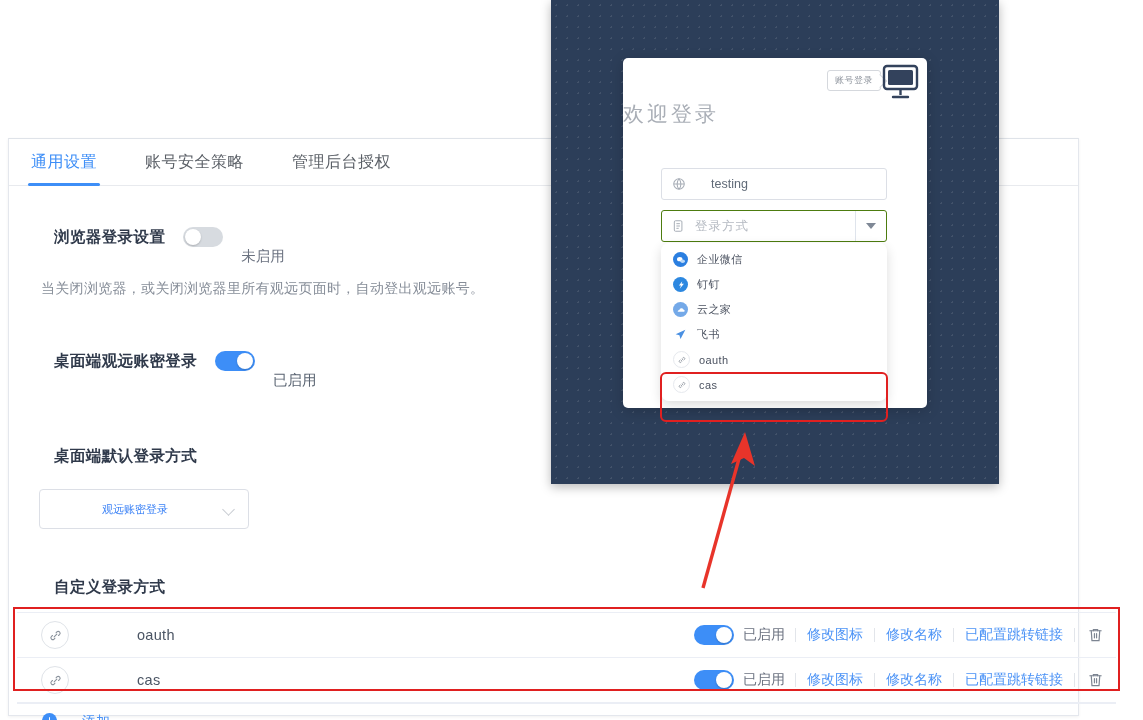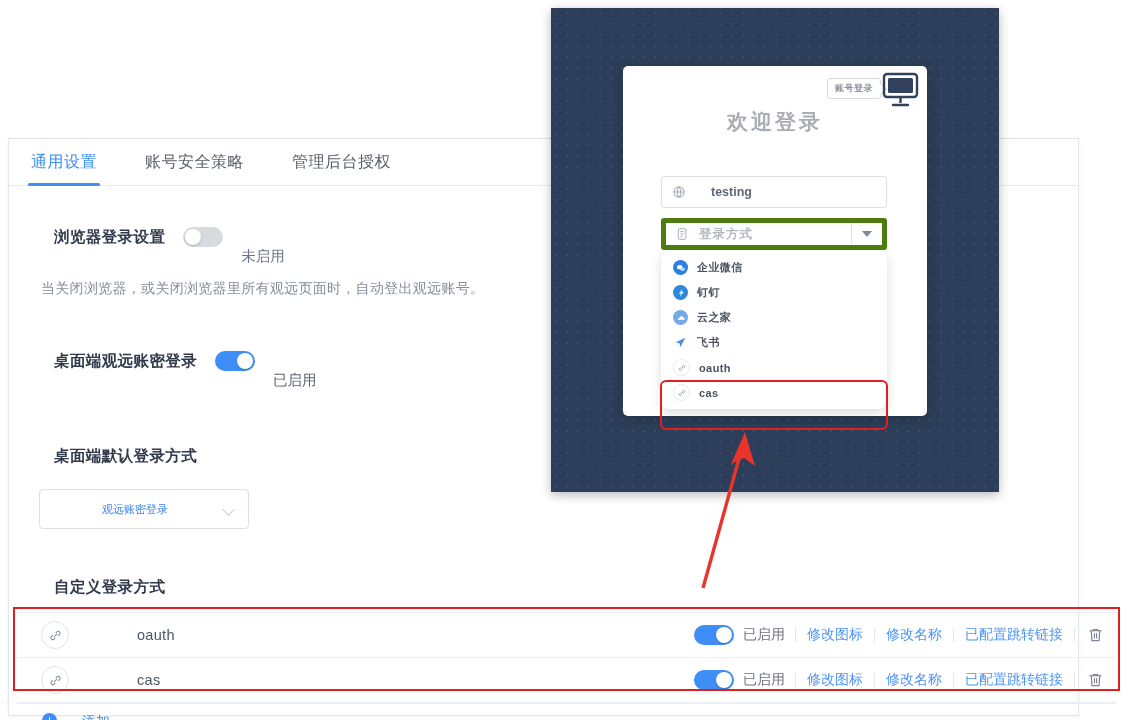--- a/index.html
+++ b/index.html
@@ -108,54 +108,53 @@
   .plus:after{top:3.5px;left:6.8px;height:8px;width:1.6px;}
 
   
   .hl-list{
     position:absolute;left:-26px;top:-5px;width:1107px;height:84px;
     border:2.5px solid #e02020;pointer-events:none;box-sizing:border-box;
   }
 
   
   .overlay{
-    position:absolute;left:551px;top:8px;width:448px;height:484px;
+    position:absolute;left:551px;top:0;width:448px;height:484px;
     background:#2c3e59;
     background-image:radial-gradient(rgba(255,255,255,.10) 1px, transparent 1px);
     background-size:11px 11px;
     box-shadow:0 3px 10px rgba(0,0,0,.28);
-    font-weight:bold;
   }
   .card{
     position:absolute;left:72px;top:58px;width:304px;height:350px;
     background:#fff;border-radius:5px;box-shadow:0 3px 14px rgba(0,0,0,.18);
     overflow:visible;
   }
   .tip{
     position:absolute;right:46px;top:12px;
     border:1px solid #d5d8dd;border-radius:3px;background:#fff;
     font-size:9px;color:#8d939c;padding:3px 7px;letter-spacing:.5px;white-space:nowrap;
   }
   .tip:after{
     content:"";position:absolute;right:-5px;top:50%;margin-top:-5px;
     width:9px;height:9px;background:#fff;border-top:1px solid #d5d8dd;
     border-right:1px solid #d5d8dd;transform:rotate(45deg);
   }
   .monitor{position:absolute;right:5px;top:5px;width:44px;height:40px;}
   .welcome{
-    position:absolute;left:0;right:0;top:42px;text-align:center;
+    position:absolute;left:0;right:0;top:42px;
     font-size:21px;color:#a9aeb6;letter-spacing:3px;
   }
   .field{
     position:absolute;left:38px;width:226px;height:32px;box-sizing:border-box;
     border:1px solid #dcdfe6;border-radius:3px;display:flex;align-items:center;
     padding-left:10px;background:#fff;
   }
   .f1{top:110px;}
-  .f2{top:152px;border:5px solid #4d7c0f;padding-right:0;}
+  .f2{top:152px;border:1px solid #4d7c0f;padding-right:0;}
   .f-ico{width:14px;height:14px;color:#a7adb6;flex:0 0 auto;display:flex;}
   .f-txt{font-size:12.5px;color:#606a77;margin-left:25px;}
   .f-ph{font-size:12.5px;color:#b4b9c1;margin-left:9px;letter-spacing:1px;}
   .f-arrow{
     margin-left:auto;width:30px;height:100%;border-left:1px solid #dfe4ec;
     display:flex;align-items:center;justify-content:center;
   }
   .caret{width:0;height:0;border-left:5px solid transparent;border-right:5px solid transparent;border-top:6px solid #7f8896;}
 
   .ddlist{

